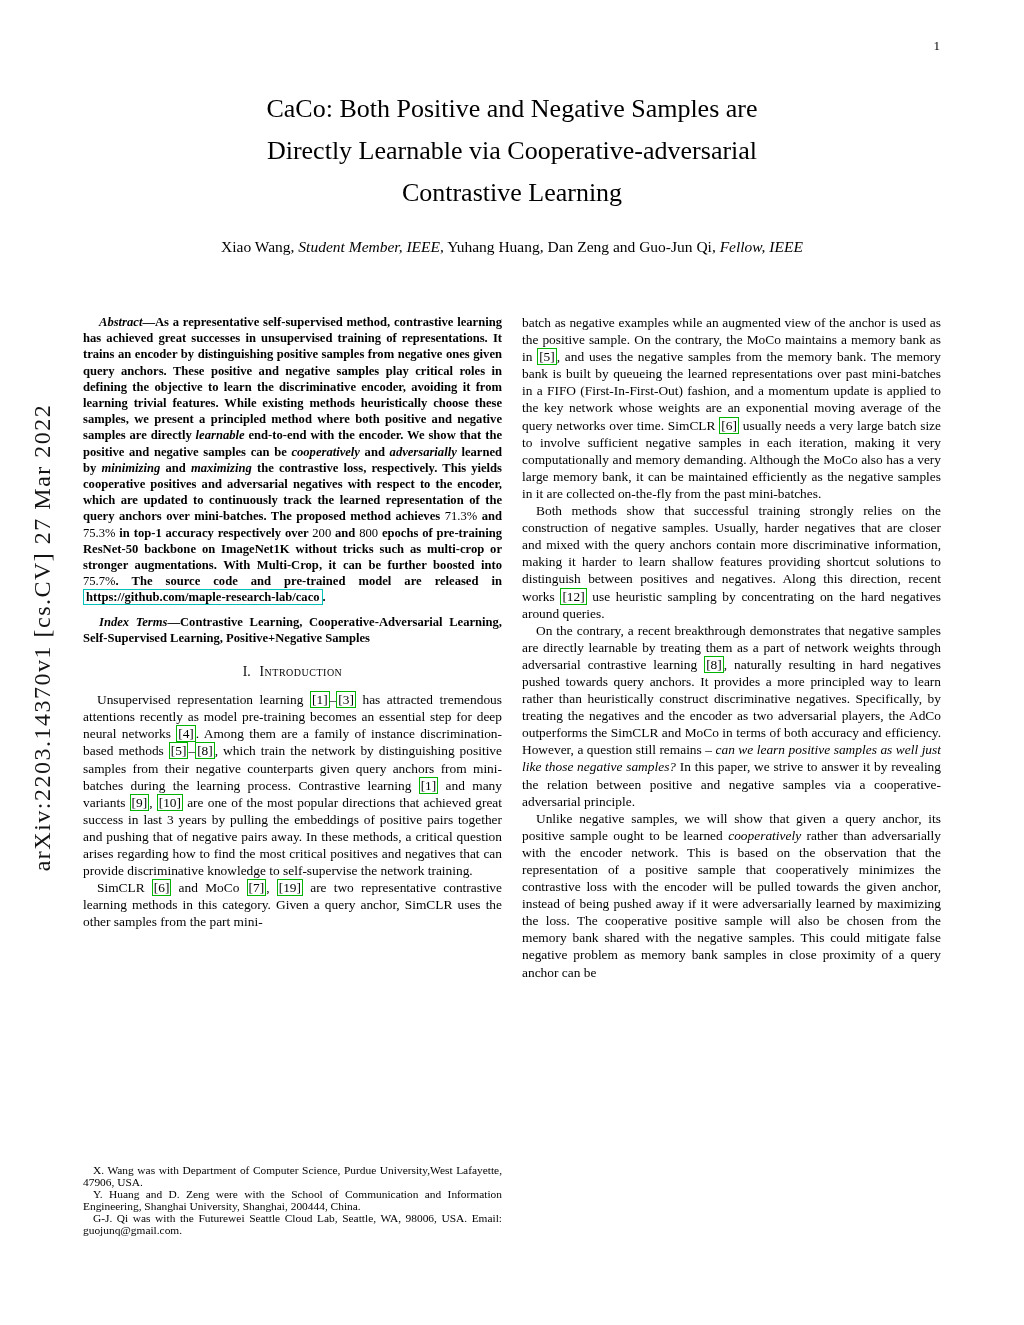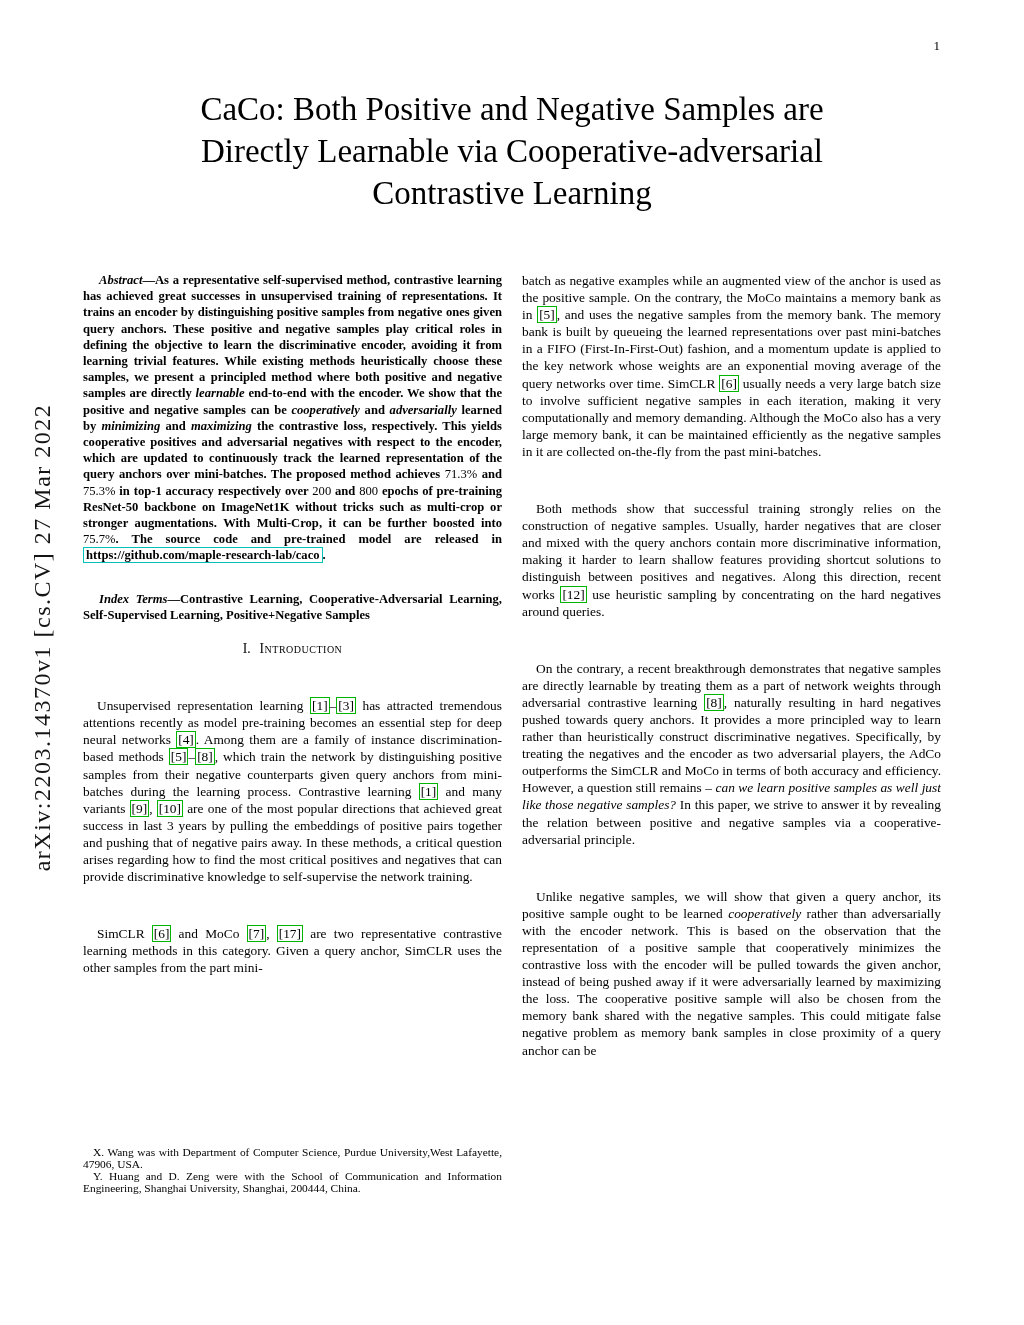--- a/index.html
+++ b/index.html
@@ -25,21 +25,21 @@
     width: 700px;
     text-align: center;
     transform: rotate(-90deg);
     font-size: 24px;
     letter-spacing: 1.5px;
     color: #141414;
     white-space: nowrap;
   }
   header { padding-top: 88px; text-align: center; }
   .title {
-    font-size: 33px;
+    font-size: 26px;
     font-weight: 400;
     line-height: 42px;
     margin: 0 auto;
     max-width: 860px;
     white-space: pre-line;
   }
   .authors {
     margin-top: 24px;
     font-size: 15.5px;
   }
@@ -49,28 +49,28 @@
     margin: 58px 83px 0 83px;
     height: 922px;
     text-align: justify;
     font-size: 13.4px;
     line-height: 17.1px;
     hyphens: auto;
   }
   .col { width: 419px; overflow: hidden; }
   .col-left { display: flex; flex-direction: column; }
   p { margin: 0; }
-  .indent { text-indent: 14px; margin-top: 40px; }
+  .indent { text-indent: 14px; }
   .abstract, .index-terms {
     font-size: 12.6px;
     line-height: 16.2px;
     font-weight: bold;
     text-indent: 16px;
   }
-  .index-terms { margin-top: 27px; }
+  .index-terms { margin-top: 8px; }
   .section-heading {
     text-align: center;
     font-size: 13.6px;
     margin-top: 17px;
     margin-bottom: 11px;
     font-weight: 400;
   }
   .section-heading .sec-num { margin-right: 9px; }
   .section-heading .sec-title { font-variant: small-caps; letter-spacing: 0.5px; }
   .footnotes {
@@ -98,39 +98,41 @@
 <div class="page">
 
   <div class="page-number">1</div>
 
   <div class="arxiv-stamp">arXiv:2203.14370v1  [cs.CV]  27 Mar 2022</div>
 
   <header>
     <h1 class="title">CaCo: Both Positive and Negative Samples are
 Directly Learnable via Cooperative-adversarial
 Contrastive Learning</h1>
+    <div class="authors"><span>Xiao Wang, </span><span class="seg-i">Student Member, IEEE</span><span>, Yuhang Huang, Dan Zeng and Guo-Jun Qi, </span><span class="seg-i">Fellow, IEEE</span></div>
   </header>
 
   <div class="columns">
 
     <div class="col col-left">
       <div>
         <p class="abstract"><span class="seg-bi">Abstract</span><span>—As a representative self-supervised method, contrastive learning has achieved great successes in unsupervised training of representations. It trains an encoder by distinguishing positive samples from negative ones given query anchors. These positive and negative samples play critical roles in defining the objective to learn the discriminative encoder, avoiding it from learning trivial features. While existing methods heuristically choose these samples, we present a principled method where both positive and negative samples are directly </span><span class="seg-bi">learnable</span><span> end-to-end with the encoder. We show that the positive and negative samples can be </span><span class="seg-bi">cooperatively</span><span> and </span><span class="seg-bi">adversarially</span><span> learned by </span><span class="seg-bi">minimizing</span><span> and </span><span class="seg-bi">maximizing</span><span> the contrastive loss, respectively. This yields cooperative positives and adversarial negatives with respect to the encoder, which are updated to continuously track the learned representation of the query anchors over mini-batches. The proposed method achieves </span><span class="seg-math">71.3%</span><span> and </span><span class="seg-math">75.3%</span><span> in top-1 accuracy respectively over </span><span class="seg-math">200</span><span> and </span><span class="seg-math">800</span><span> epochs of pre-training ResNet-50 backbone on ImageNet1K without tricks such as multi-crop or stronger augmentations. With Multi-Crop, it can be further boosted into </span><span class="seg-math">75.7%</span><span>. The source code and pre-trained model are released in </span><span class="seg-url">https://github.com/maple-research-lab/caco</span><span>.</span></p>
         <p class="index-terms"><span class="seg-bi">Index Terms</span><span>—Contrastive Learning, Cooperative-Adversarial Learning, Self-Supervised Learning, Positive+Negative Samples</span></p>
         <h2 class="section-heading">
           <span class="sec-num">I.</span><span class="sec-title">Introduction</span>
         </h2>
         <div>
             <p class="indent"><span>Unsupervised representation learning </span><span class="seg-cite">[1]</span><span>–</span><span class="seg-cite">[3]</span><span> has attracted tremendous attentions recently as model pre-training becomes an essential step for deep neural networks </span><span class="seg-cite">[4]</span><span>. Among them are a family of instance discrimination-based methods </span><span class="seg-cite">[5]</span><span>–</span><span class="seg-cite">[8]</span><span>, which train the network by distinguishing positive samples from their negative counterparts given query anchors from mini-batches during the learning process. Contrastive learning </span><span class="seg-cite">[1]</span><span> and many variants </span><span class="seg-cite">[9]</span><span>, </span><span class="seg-cite">[10]</span><span> are one of the most popular directions that achieved great success in last 3 years by pulling the embeddings of positive pairs together and pushing that of negative pairs away. In these methods, a critical question arises regarding how to find the most critical positives and negatives that can provide discriminative knowledge to self-supervise the network training.</span></p>
-            <p class="indent"><span>SimCLR </span><span class="seg-cite">[6]</span><span> and MoCo </span><span class="seg-cite">[7]</span><span>, </span><span class="seg-cite">[17]</span><span> are two representative contrastive learning methods in this category. Given a query anchor, SimCLR uses the other samples from the part mini-</span></p>
+            <p class="indent"><span>SimCLR </span><span class="seg-cite">[6]</span><span> and MoCo </span><span class="seg-cite">[7]</span><span>, </span><span class="seg-cite">[19]</span><span> are two representative contrastive learning methods in this category. Given a query anchor, SimCLR uses the other samples from the part mini-</span></p>
           </div>
       </div>
       <div class="footnotes">
           <p>X. Wang was with Department of Computer Science, Purdue University,West Lafayette, 47906, USA.</p>
           <p>Y. Huang and D. Zeng were with the School of Communication and Information Engineering, Shanghai University, Shanghai, 200444, China.</p>
+          <p>G-J. Qi was with the Futurewei Seattle Cloud Lab, Seattle, WA, 98006, USA. Email: guojunq@gmail.com.</p>
         </div>
     </div>
 
     <div class="col col-right">
       <div>
           <p><span>batch as negative examples while an augmented view of the anchor is used as the positive sample. On the contrary, the MoCo maintains a memory bank as in </span><span class="seg-cite">[5]</span><span>, and uses the negative samples from the memory bank. The memory bank is built by queueing the learned representations over past mini-batches in a FIFO (First-In-First-Out) fashion, and a momentum update is applied to the key network whose weights are an exponential moving average of the query networks over time. SimCLR </span><span class="seg-cite">[6]</span><span> usually needs a very large batch size to involve sufficient negative samples in each iteration, making it very computationally and memory demanding. Although the MoCo also has a very large memory bank, it can be maintained efficiently as the negative samples in it are collected on-the-fly from the past mini-batches.</span></p>
           <p class="indent"><span>Both methods show that successful training strongly relies on the construction of negative samples. Usually, harder negatives that are closer and mixed with the query anchors contain more discriminative information, making it harder to learn shallow features providing shortcut solutions to distinguish between positives and negatives. Along this direction, recent works </span><span class="seg-cite">[12]</span><span> use heuristic sampling by concentrating on the hard negatives around queries.</span></p>
           <p class="indent"><span>On the contrary, a recent breakthrough demonstrates that negative samples are directly learnable by treating them as a part of network weights through adversarial contrastive learning </span><span class="seg-cite">[8]</span><span>, naturally resulting in hard negatives pushed towards query anchors. It provides a more principled way to learn rather than heuristically construct discriminative negatives. Specifically, by treating the negatives and the encoder as two adversarial players, the AdCo outperforms the SimCLR and MoCo in terms of both accuracy and efficiency. However, a question still remains – </span><span class="seg-i">can we learn positive samples as well just like those negative samples?</span><span> In this paper, we strive to answer it by revealing the relation between positive and negative samples via a cooperative-adversarial principle.</span></p>
           <p class="indent"><span>Unlike negative samples, we will show that given a query anchor, its positive sample ought to be learned </span><span class="seg-i">cooperatively</span><span> rather than adversarially with the encoder network. This is based on the observation that the representation of a positive sample that cooperatively minimizes the contrastive loss with the encoder will be pulled towards the given anchor, instead of being pushed away if it were adversarially learned by maximizing the loss. The cooperative positive sample will also be chosen from the memory bank shared with the negative samples. This could mitigate false negative problem as memory bank samples in close proximity of a query anchor can be</span></p>
         </div>

